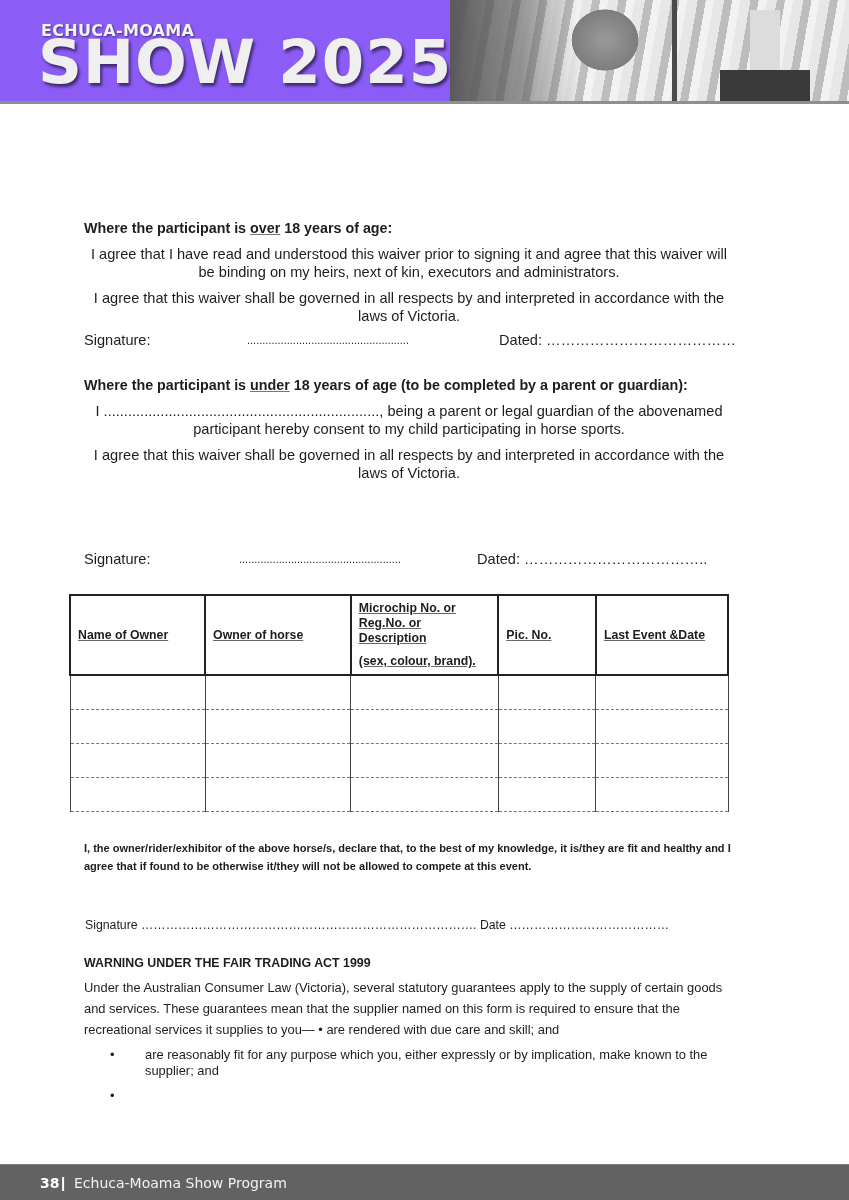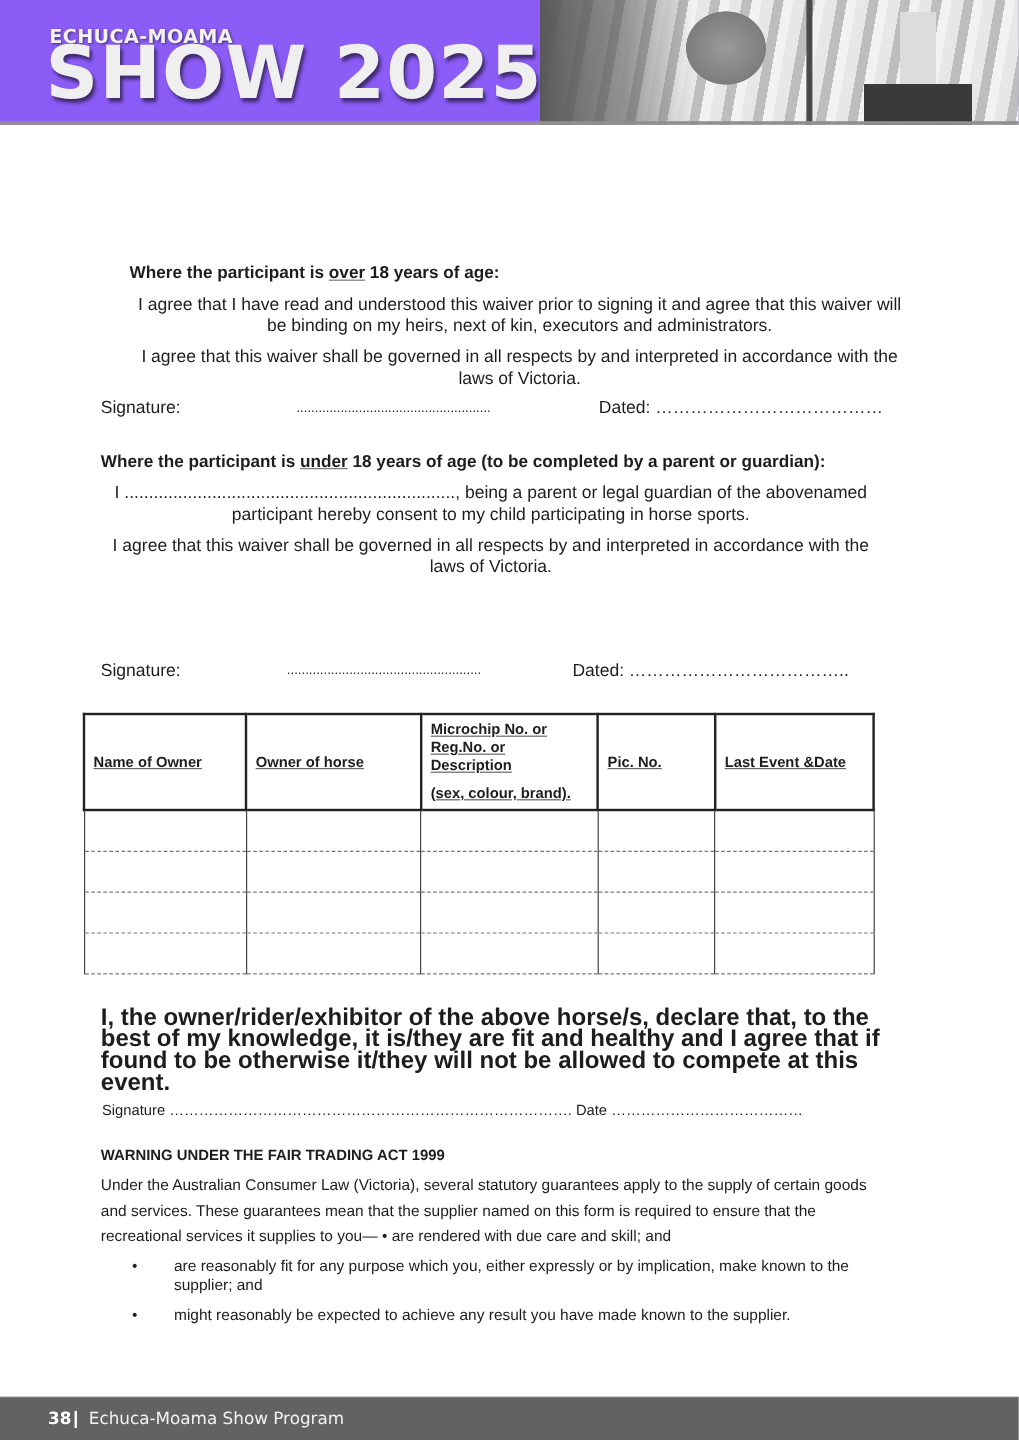--- a/index.html
+++ b/index.html
@@ -38,21 +38,21 @@
   .horse-table th { border:2px solid #222; height:78px; padding:0 7px; font-size:12.3px; text-align:left;
       vertical-align:middle; font-weight:bold; }
   .horse-table th .hd { text-decoration:underline; text-decoration-color:#666; }
   .horse-table td { border-left:1px solid #444; border-right:1px solid #444; border-bottom:1px dashed #777;
       height:33px; padding:0; }
   .col1 { width:121px; } .col2 { width:132px; } .col3 { width:133px; } .col4 { width:83px; } .col5 { width:118px; }
   .desc-lines div { line-height:15px; }
   .desc-sub { margin-top:8px; }
 
   
-  .decl { position:absolute; left:84px; top:839px; width:650px; font-size:20px; line-height:18px; font-weight:bold; }
+  .decl { position:absolute; left:84px; top:839px; width:650px; font-size:11px; line-height:18px; font-weight:bold; }
   .sig2 { position:absolute; left:85px; top:918px; font-size:12.3px; font-weight:normal; white-space:nowrap; }
   .warn-title { position:absolute; left:84px; top:956px; font-size:12.4px; font-weight:bold; }
   .warn-body { position:absolute; left:84px; top:977px; width:650px; font-size:12.9px; line-height:21px; }
   .bullets { position:absolute; left:84px; top:1047px; width:650px; font-size:12.9px; line-height:16px; }
   .bullet { position:relative; padding-left:61px; margin-bottom:9px; }
   .bullet .dot { position:absolute; left:26px; top:0; }
 
   
   .footer { position:absolute; left:0; top:1164px; width:849px; height:36px; background:#636262; border-top:1px solid #7a7a7a; }
   .footer .page { position:absolute; left:40px; top:10px; font-size:14px; font-weight:bold; color:#fff;
@@ -69,21 +69,21 @@
     <div class="shelf" style="left:300px; top:10px; width:30px; height:60px; background:#dcdcdc;"></div>
 
     <div class="pole" style="left:222px; width:5px; background:#4a4a4a;"></div>
 
   </div>
   <div class="banner-bottom"></div>
   <div class="brand-small">ECHUCA-MOAMA</div>
   <div class="brand-big">SHOW 2025</div>
 </div>
 
-<div class="content" style="top:219px;margin-left:24px;">
+<div class="content" style="top:219px;">
   <div class="heading" style="margin-bottom:8px;">
     <span>Where the participant is </span><span class="u">over</span><span> 18 years of age:</span>
   </div>
   <p class="para" style="margin-bottom:8px;">I agree that I have read and understood this waiver prior to signing it and agree that this waiver will be binding on my heirs, next of kin, executors and administrators.</p>
   <p class="para">I agree that this waiver shall be governed in all respects by and interpreted in accordance with the laws of Victoria.</p>
 </div>
 <div class="sig-row" style="top:332px;">
   <span style="left:0;">Signature:</span>
   <span style="left:163px; font-size:11px; top:2px;">.....................................................</span>
   <span style="left:379px;margin-left:36px;">Dated: …………………………………</span>
@@ -156,21 +156,20 @@
 
 <div class="warn-title">WARNING UNDER THE FAIR TRADING ACT 1999</div>
 <div class="warn-body">Under the Australian Consumer Law (Victoria), several statutory guarantees apply to the supply of certain goods and services. These guarantees mean that the supplier named on this form is required to ensure that the recreational services it supplies to you— •      are rendered with due care and skill; and</div>
 <div class="bullets">
   <div class="bullet">
     <span class="dot">•</span>
     <span>are reasonably fit for any purpose which you, either expressly or by implication, make known to the supplier; and</span>
   </div>
   <div class="bullet">
     <span class="dot">•</span>
-    <span>might reasonably be expected to achieve any result you have made known to the supplier.</span>
   </div>
 </div>
 
 <div class="footer">
   <span class="page">38</span>
   <span class="sep">|</span>
   <span class="title">Echuca-Moama Show Program</span>
 </div>
 
 </body></html>

